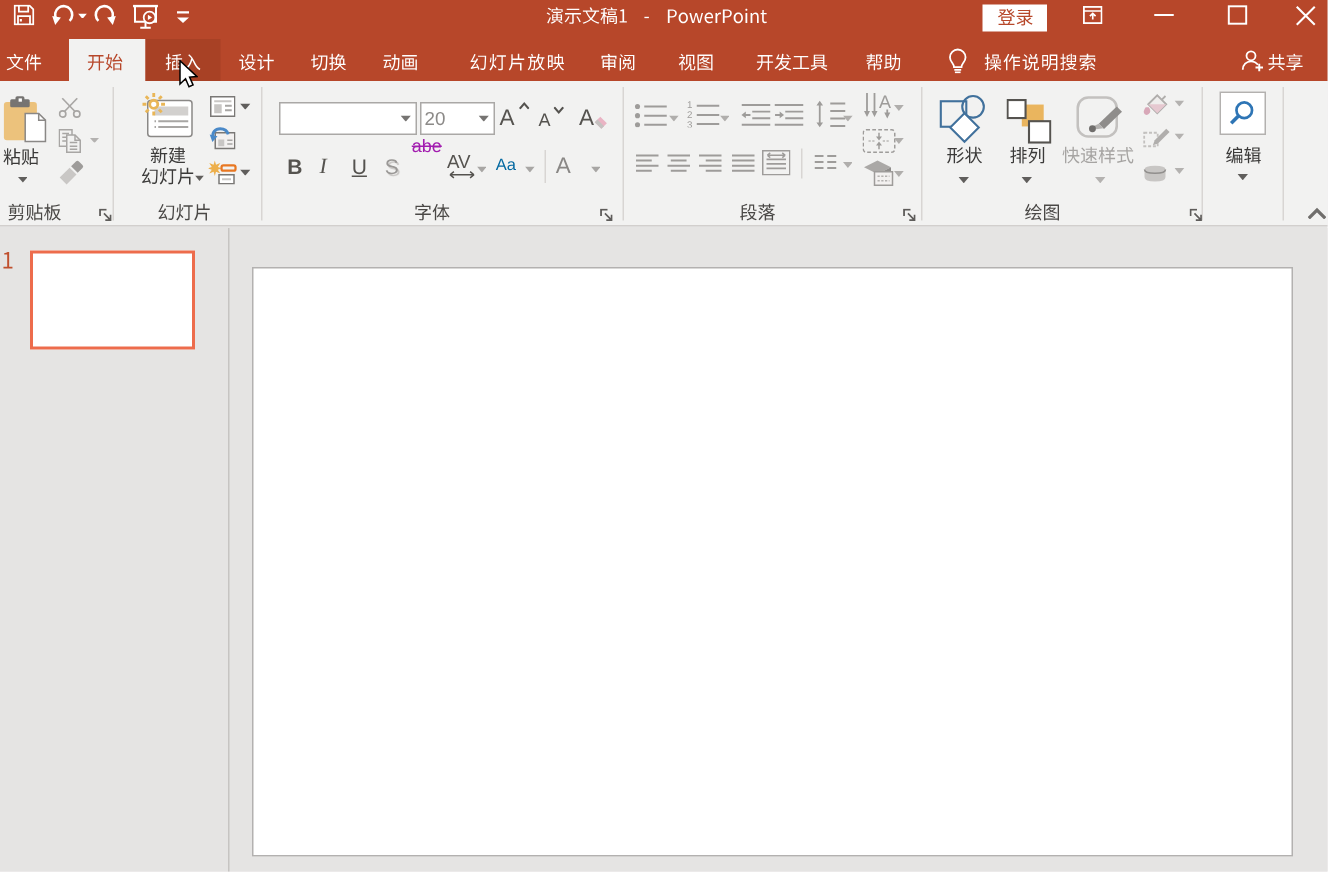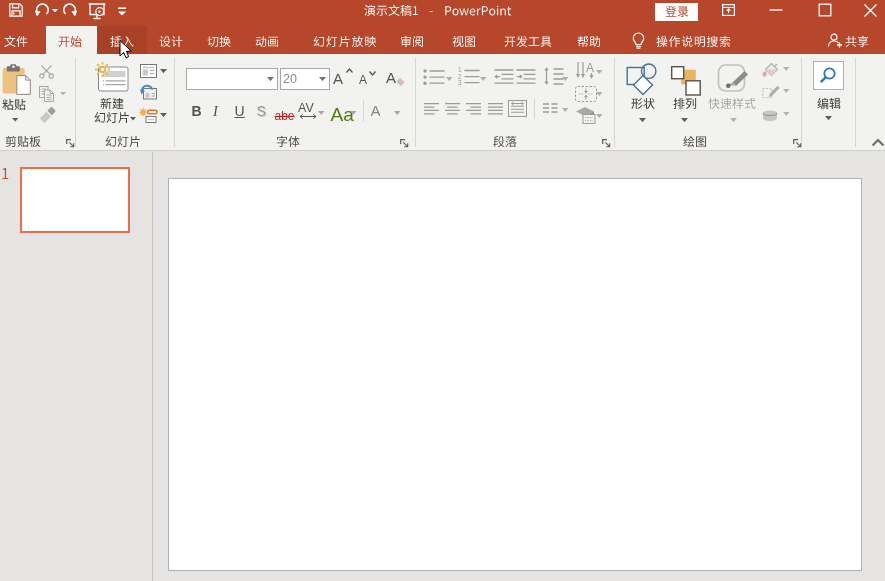--- a/index.html
+++ b/index.html
@@ -278,29 +278,29 @@
   </svg>
 <svg class="abs" style="left:386px;top:68px" width="20" height="20" viewBox="0 0 20 20">
 <text x="0" y="15" font-size="15" fill="#55534f" font-family="Liberation Sans">A</text>
 <path d="M10.5 13.5 L14.2 9.8 L18.6 14.2 L14.9 17.9 Z" fill="#eab4c4"></path>
 <path d="M10.5 13.5 L12.3 11.7 L16.7 16.1 L14.9 17.9 Z" fill="#c4c2c0"></path>
 </svg>
 <div class="abs" style="left:191.5px;top:102.5px;font-size:14px;font-weight:bold;color:#55534f">B</div>
 <div class="abs" style="left:213px;top:102.5px;font-size:14.5px;font-style:italic;color:#55534f;font-family:'Liberation Serif',serif">I</div>
 <div class="abs" style="left:234.5px;top:102.5px;font-size:14px;text-decoration:underline;color:#55534f">U</div>
 <div class="abs" style="left:256.5px;top:102.5px;font-size:14px;color:#9a9896;text-shadow:1.2px 1.2px 0.5px #c8c6c4">S</div>
-<div class="abs" style="left:274.5px;top:109px;font-size:12px;color:#b91c1c;text-decoration:line-through">abe</div>
+<div class="abs" style="left:274.5px;top:90px;font-size:12px;color:#a21caf;text-decoration:line-through">abe</div>
 <svg class="abs" style="left:297.5px;top:102px" width="21" height="18" viewBox="0 0 21 18">
 <text x="0" y="10" font-size="12.5" fill="#55534f" font-family="Liberation Sans">AV</text>
 <path d="M2 14.5 H18 M2 14.5 l2.6-2.1 M2 14.5 l2.6 2.1 M18 14.5 l-2.6-2.1 M18 14.5 l-2.6 2.1" stroke="#55534f" fill="none" stroke-width="1"></path>
 </svg>
 <svg class="abs" style="left:317.5px;top:110.5px" width="6.5" height="4" viewBox="0 0 6.5 4">
     <path d="M0 0 H6.5 L3.25 4 Z" fill="#a8a6a4"></path>
   </svg>
-<div class="abs" style="left:330.5px;top:103.5px;font-size:19px;color:#4d7c0f">Aa</div>
+<div class="abs" style="left:330.5px;top:103.5px;font-size:11px;color:#0369a1">Aa</div>
 <svg class="abs" style="left:350px;top:110.5px" width="6.5" height="4" viewBox="0 0 6.5 4">
     <path d="M0 0 H6.5 L3.25 4 Z" fill="#a8a6a4"></path>
   </svg>
 <div class="abs" style="left:363px;top:100px;width:1px;height:22px;background:#d8d5d3"></div>
 <div class="abs" style="left:370.5px;top:101.5px;font-size:15px;color:#8a8886">A</div>
 <svg class="abs" style="left:393.5px;top:110.5px" width="6.5" height="4" viewBox="0 0 6.5 4">
     <path d="M0 0 H6.5 L3.25 4 Z" fill="#a8a6a4"></path>
   </svg>
 <svg style="position:absolute;left:276.0px;top:134.0px;overflow:visible" width="24.0" height="15.0" viewBox="0 -12.0 24.0 15.0" fill="#4a4846">
     <path d="M5.5 -4.4V-3.6H0.8V-2.7H5.5V-0.2C5.5 0 5.5 0.1 5.2 0.1C5 0.1 4.2 0.1 3.4 0C3.6 0.3 3.8 0.7 3.8 0.9C4.8 0.9 5.5 0.9 5.9 0.8C6.3 0.6 6.5 0.4 6.5 -0.1V-2.7H11.2V-3.6H6.5V-4C7.5 -4.6 8.6 -5.4 9.3 -6.2L8.7 -6.7L8.5 -6.6H2.8V-5.8H7.6C7 -5.2 6.2 -4.7 5.5 -4.4ZM5.1 -9.9C5.3 -9.6 5.5 -9.2 5.7 -8.8H1V-6.3H1.8V-8H10.1V-6.3H11V-8.8H6.8C6.6 -9.2 6.3 -9.8 6 -10.2Z"></path>

